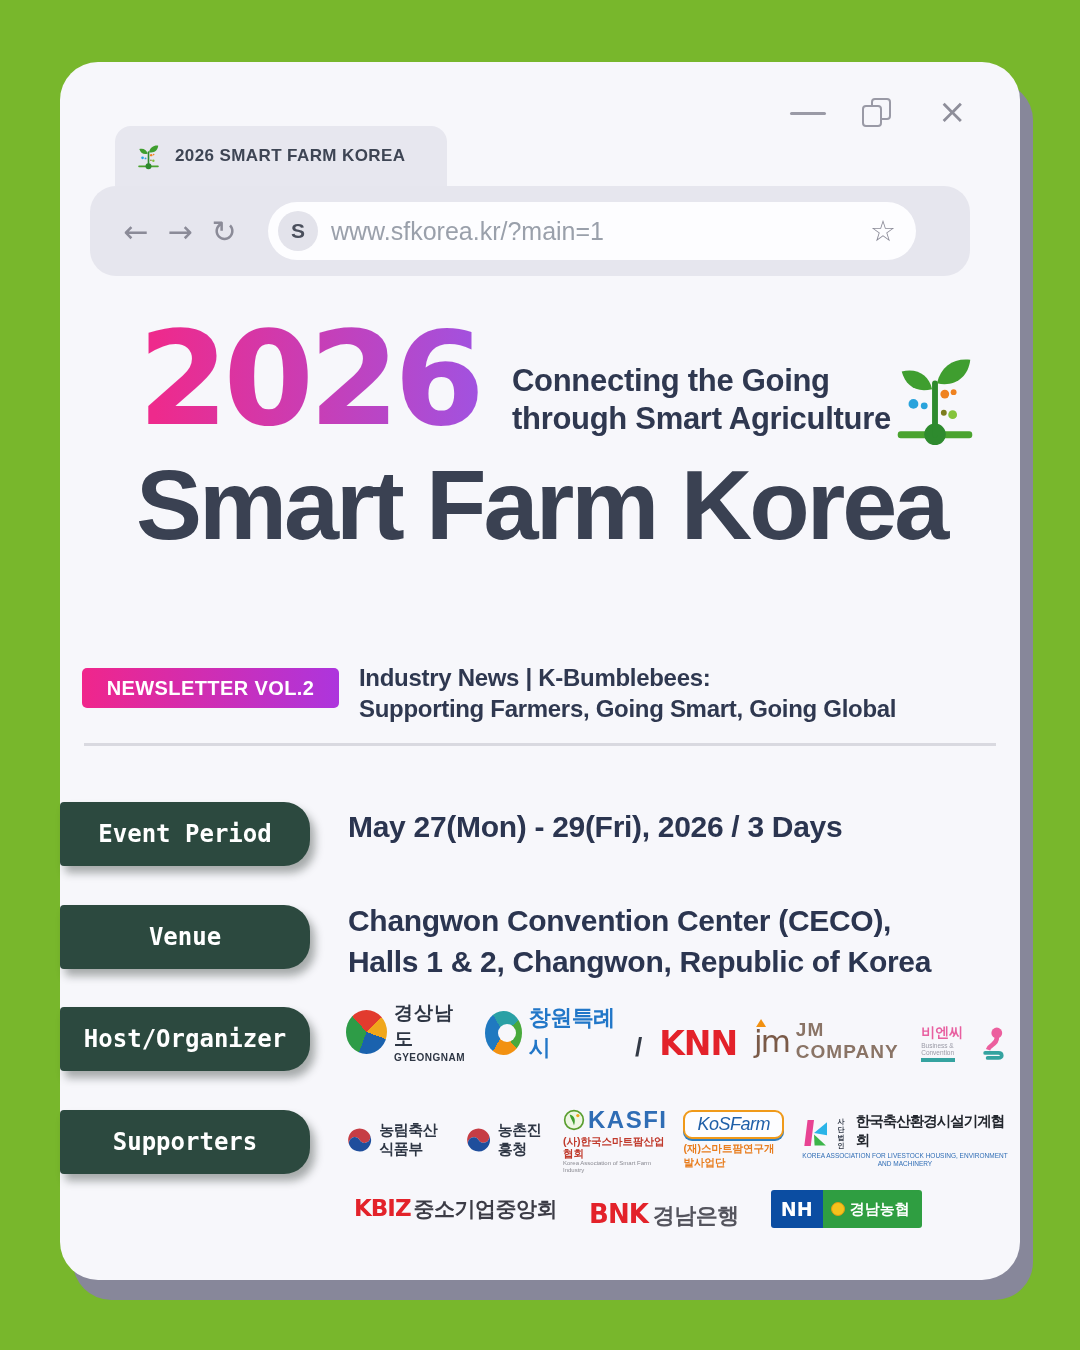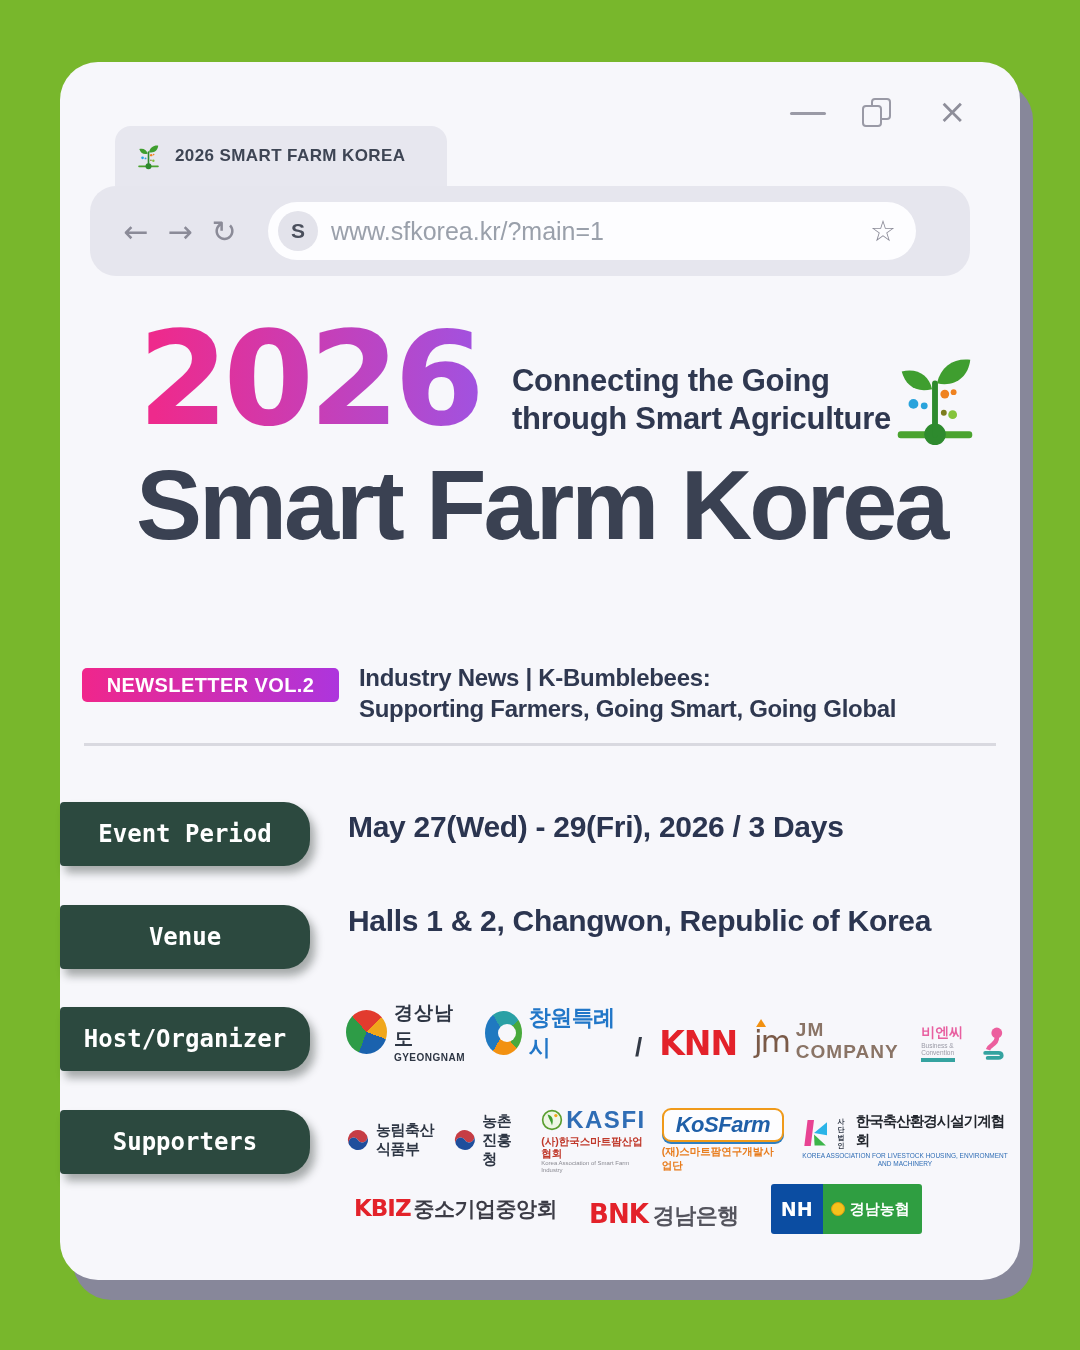--- a/index.html
+++ b/index.html
@@ -56,21 +56,21 @@
     -webkit-background-clip:text; background-clip:text; color:transparent;
   }
   .tagline { position:absolute; left:452px; top:300px; font-size:31px; font-weight:bold;
     color:#2f3850; line-height:38px; letter-spacing:-0.3px; }
   .plant-hero { position:absolute; left:826px; top:288px; width:98px; height:98px; }
   .main-title { position:absolute; left:76px; top:388px; font-size:99px; font-weight:bold;
     color:#3a4152; letter-spacing:-3px; line-height:110px; }
 
   
   .badge {
-    position:absolute; left:22px; top:606px; width:257px; height:34px;
+    position:absolute; left:22px; top:606px; width:257px; height:40px;
     background:linear-gradient(90deg,#f0268b,#ad35dd); border-radius:5px;
     color:#ffffff; font-size:20px; font-weight:bold; letter-spacing:.4px;
     display:flex; align-items:center; justify-content:center;
   }
   .nl-text { position:absolute; left:299px; top:600px; font-size:24px; font-weight:bold;
     color:#2f3850; line-height:31px; letter-spacing:-0.3px; }
   .divider { position:absolute; left:24px; top:681px; width:912px; height:3px; background:#d9d9e0; }
 
   
   .pill {
@@ -123,37 +123,37 @@
   .taegeuk { width:40px; height:40px; }
   .gov-name { font-size:15px; font-weight:bold; color:#2e3644; letter-spacing:-0.5px; }
   .kasfi { display:flex; flex-direction:column; align-items:center; line-height:1.15; }
   .kasfi-top { display:flex; align-items:center; gap:3px; }
   .kasfi-name { font-size:24px; font-weight:bold; color:#2f6db5; letter-spacing:1.5px; }
   .kasfi-sub { font-size:10.5px; font-weight:bold; color:#c0392b; margin-top:2px; }
   .kasfi-en { font-size:6px; color:#8a8a92; margin-top:1px; }
   .kosfarm { display:flex; flex-direction:column; align-items:center; }
   .kosfarm-box { border:2.5px solid #f09a1a; border-radius:9px; padding:2px 12px;
     background:#fdfdff; box-shadow:0 2px 0 #2f7fc1; }
-  .kosfarm-name { font-size:22px; font-weight:bold; font-style:italic; color:#1f5fa8; letter-spacing:-0.5px; }
+  .kosfarm-name { font-size:18px; font-weight:normal; font-style:italic; color:#1f5fa8; letter-spacing:-0.5px; }
   .kosfarm-sub { font-size:10.5px; font-weight:bold; color:#e87d1e; margin-top:3px; }
   .kalhem { display:flex; flex-direction:column; }
   .kalhem-top { display:flex; align-items:flex-end; gap:5px; }
   .kalhem-k { width:34px; height:34px; }
   .kalhem-prefix { font-size:7px; font-weight:bold; color:#2e3644; line-height:8px; }
   .kalhem-name { font-size:14.5px; font-weight:bold; color:#23272e; letter-spacing:-1px; }
   .kalhem-en { font-size:6.5px; color:#2f6db5; margin-top:2px; line-height:8px; width:210px; text-align:center; }
   .kbiz { display:flex; align-items:baseline; gap:3px; }
   .kbiz-mark { font-size:23px; font-weight:900; color:#e3222a; letter-spacing:-1px;
     font-family:"DejaVu Sans", sans-serif; }
   .kbiz-name { font-size:21px; font-weight:bold; color:#3c3c46; letter-spacing:-0.5px; }
   .bnk { display:flex; align-items:baseline; gap:5px; }
   .bnk-mark { font-size:26px; font-weight:900; color:#e3222a; letter-spacing:-1px;
     font-family:"DejaVu Sans", sans-serif; }
   .bnk-name { font-size:22px; font-weight:bold; color:#55555e; letter-spacing:-0.5px;margin-top:13px; }
-  .nh { display:flex; height:50px; border-radius:3px; overflow:hidden; }
+  .nh { display:flex; height:38px; border-radius:3px; overflow:hidden; }
   .nh-blue { background:#0b4da2; color:#ffffff; font-weight:900; font-size:19px;
     display:flex; align-items:center; padding:0 10px; font-family:"DejaVu Sans", sans-serif; }
   .nh-green { background:#2f9e41; color:#ffffff; font-weight:bold; font-size:15px;
     display:flex; align-items:center; gap:5px; padding:0 12px 0 8px; }
   .nh-emblem { width:14px; height:14px; border-radius:50%; background:#f5c21c;
     border:1.5px solid #e09a10; }
 </style>
 </head>
 <body>
 
@@ -218,24 +218,25 @@
     <div class="main-title">Smart Farm Korea</div>
 
     <div class="badge">NEWSLETTER VOL.2</div>
     <div class="nl-text">
       <div>Industry News | K-Bumblebees:</div>
       <div>Supporting Farmers, Going Smart, Going Global</div>
     </div>
     <div class="divider"></div>
 
     <div class="pill pill-event">Event Period</div>
-    <div class="val val-event">May 27(Wed) - 29(Fri), 2026 / 3 Days</div>
+    <div class="val val-event">May 27(Mon) - 29(Fri), 2026 / 3 Days</div>
 
     <div class="pill pill-venue">Venue</div>
     <div class="val val-venue">
+      <div>Changwon Convention Center (CECO),</div>
       <div>Halls 1 &amp; 2, Changwon, Republic of Korea</div>
     </div>
 
     <div class="pill pill-host">Host/Organizer</div>
     <div class="hostlogos">
       <div class="logo-item">
         <span class="gn-emblem"></span>
         <span class="gn-text">
           <div class="ko">경상남도</div>
           <div class="en">GYEONGNAM</div>

